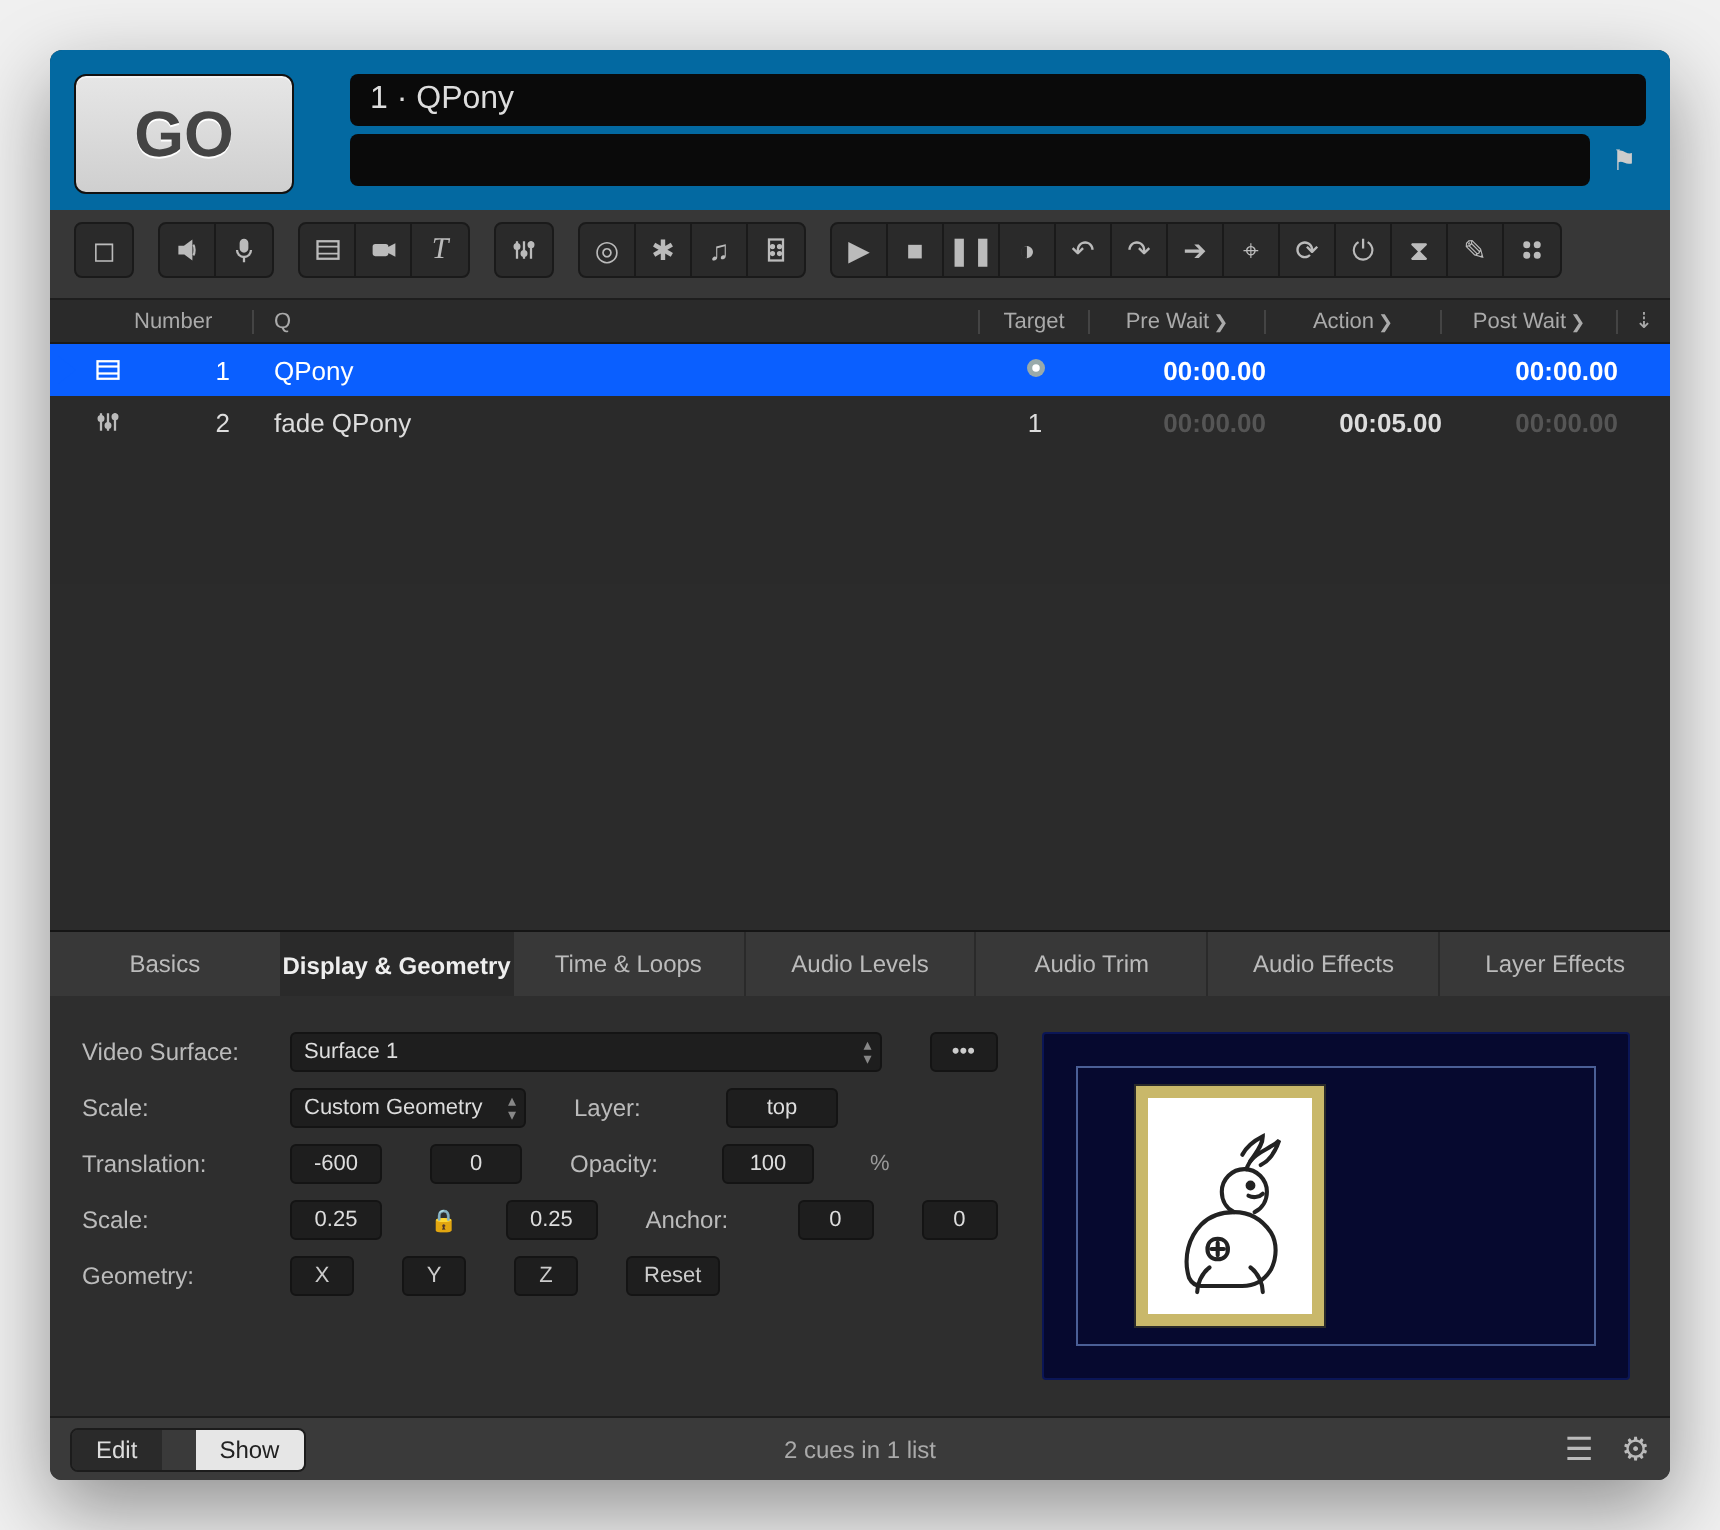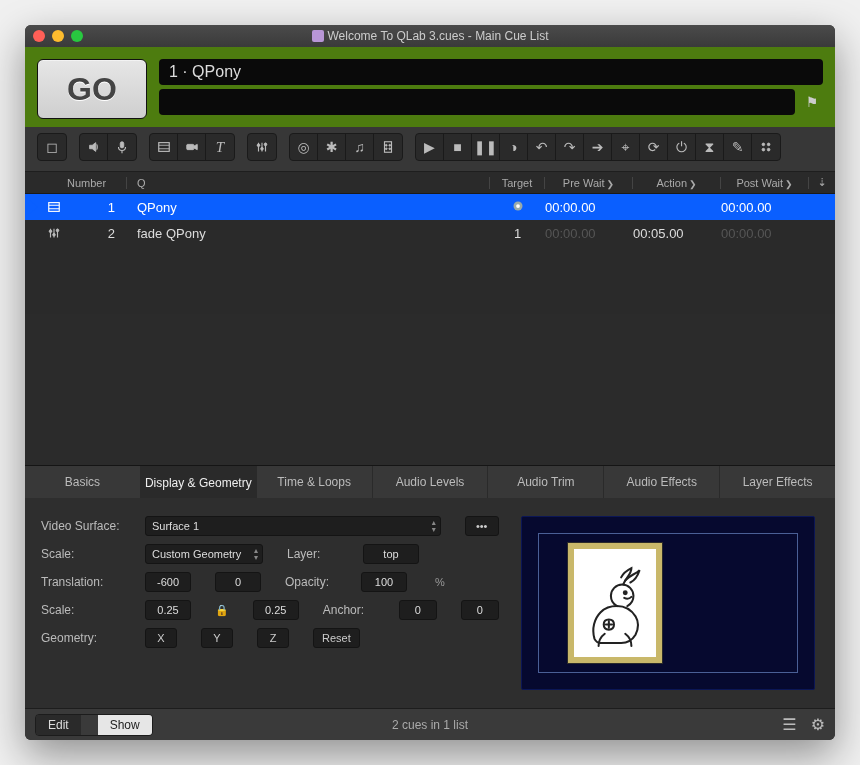--- a/index.html
+++ b/index.html
@@ -4,21 +4,21 @@
 <style>
   * { box-sizing: border-box; margin: 0; padding: 0; font-family: -apple-system, "Helvetica Neue", Arial, sans-serif; }
   body { background: #f0f0f0; width: 860px; height: 765px; padding: 25px; }
   .window { width: 810px; height: 715px; background: #333; border-radius: 6px; overflow: hidden; box-shadow: 0 15px 40px rgba(0,0,0,.4); display:flex; flex-direction:column;}
   .titlebar { height: 22px; background: linear-gradient(#4b4b4b,#3a3a3a); display:flex; align-items:center; padding:0 8px; position:relative;}
   .traffic { display:flex; gap:7px;}
   .tl { width:12px; height:12px; border-radius:50%; }
   .red{background:#ff5f57;} .yel{background:#febc2e;} .grn{background:#28c840;}
   .title { position:absolute; left:0; right:0; text-align:center; font-size:12px; color:#ccc; pointer-events:none;}
   .title .ficon{display:inline-block;width:12px;height:12px;background:#b896d6;border-radius:2px;vertical-align:-2px;margin-right:4px;}
-  .top-area{background:#4d7c0f;padding:12px 12px 8px;display:flex;gap:12px;align-items:stretch;justify-content:space-between;}
+  .top-area{background:#0369a1;padding:12px 12px 8px;display:flex;gap:28px;align-items:stretch;justify-content:space-between;}
   .go-btn{width:110px;height:60px;background:linear-gradient(#e6e6e6,#cfcfcf);border:1px solid #111;border-radius:6px;display:flex;align-items:center;justify-content:center;font-size:32px;font-weight:bold;color:#444;text-shadow:0 1px 0 #fff;box-shadow:inset 0 1px 0 rgba(255,255,255,.5);}
   .standby{flex:1;display:flex;flex-direction:column;gap:4px;}
   .standby-row{background:#0a0a0a;border-radius:4px;height:26px;display:flex;align-items:center;padding:0 10px;color:#ddd;font-size:16px;}
   .standby-row2{height:26px;display:flex;gap:6px;}
   .standby-notes{flex:1;background:#0a0a0a;border-radius:4px;}
   .flag-slot{width:22px;display:flex;align-items:center;justify-content:center;color:#ccc;font-size:14px;}
   .toolbar{background:#373737;padding:6px 12px 10px;display:flex;align-items:center;gap:12px;border-bottom:1px solid #1e1e1e;}
   .tb-group{display:flex;gap:0;background:#2a2a2a;border:1px solid #1a1a1a;border-radius:4px;overflow:hidden;}
   .tb-btn{width:28px;height:26px;display:flex;align-items:center;justify-content:center;color:#bbb;font-size:14px;border-right:1px solid #1a1a1a;cursor:pointer;}
   .tb-btn:last-child{border-right:none;}
@@ -33,30 +33,30 @@
   .ch-flag{width:26px;text-align:center;}
   .chev{font-size:9px;margin-left:2px;}
   .cue-list{background:#2a2a2a;min-height:120px;}
   .cue-row{height:26px;display:flex;align-items:center;font-size:13px;color:#ddd;}
   .cue-row.sel{background:#0a5fff;color:#fff;}
   .cr-play{width:16px;display:flex;align-items:center;justify-content:center;}
   .cr-icon{width:26px;display:flex;align-items:center;justify-content:center;}
   .cr-num{width:60px;text-align:right;padding-right:12px;}
   .cr-q{flex:1;padding-left:10px;}
   .cr-target{width:55px;text-align:center;}
-  .cr-time{width:88px;text-align:left;font-variant-numeric:tabular-nums;}
+  .cr-time{width:88px;text-align:right;font-variant-numeric:tabular-nums;font-weight:bold;}
   .dim{color:#555;}
   .cr-flag{width:26px;}
   .playarrow{width:0;height:0;border-top:7px solid transparent;border-bottom:7px solid transparent;border-left:9px solid #0a5fff;}
   .cue-spacer{flex:1;background:#2b2b2b;}
   .inspector{border-top:1px solid #151515;}
   .tabs{display:flex;background:#383838;height:32px;align-items:stretch;}
   .tab{flex:1;display:flex;align-items:center;justify-content:center;font-size:12px;color:#bbb;border-right:1px solid #2a2a2a;cursor:pointer;}
   .tab:last-child{border-right:none;}
-  .tab.active{background:#2a2a2a;color:#eee;border-top:2px solid #2a2a2a;}
+  .tab.active{background:#2a2a2a;color:#eee;border-top:2px solid #2a2a2a;font-weight:bold;}
   .insp-body{background:#2e2e2e;padding:14px 16px;display:flex;gap:22px;height:210px;}
   .form{flex:0 0 340px;font-size:12px;color:#bbb;}
   .frow{display:flex;align-items:center;height:28px;gap:24px;}
   .flabel{width:80px;text-align:left;}
   .flabel2{width:52px;text-align:left;}
   .sel-box{background:#1e1e1e;border:1px solid #141414;border-radius:3px;height:20px;display:flex;align-items:center;padding:0 6px;color:#ddd;font-size:11px;min-width:100px;position:relative;}
   .sel-box .dd{position:absolute;right:4px;font-size:8px;color:#888;line-height:7px;}
   .num-box{background:#1e1e1e;border:1px solid #141414;border-radius:3px;height:20px;width:46px;text-align:center;color:#ddd;font-size:11px;display:flex;align-items:center;justify-content:center;}
   .mini-btn{background:#1e1e1e;border:1px solid #141414;border-radius:3px;height:20px;padding:0 8px;color:#ccc;font-size:11px;display:flex;align-items:center;justify-content:center;cursor:pointer;}
   .dots-btn{width:34px;}
@@ -71,28 +71,20 @@
   .seg-btn{padding:3px 12px;font-size:12px;cursor:pointer;}
   .seg-btn.dark{background:#2a2a2a;color:#ddd;}
   .seg-btn.light{background:#e6e6e6;color:#222;}
   .foot-center{position:absolute;left:0;right:0;text-align:center;pointer-events:none;}
   .foot-right{margin-left:auto;display:flex;gap:14px;color:#bbb;font-size:16px;}
 </style>
 </head>
 <body>
 
 <div class="window">
-  <div class="titlebar">
-    <div class="traffic">
-      <div class="tl red"></div>
-      <div class="tl yel"></div>
-      <div class="tl grn"></div>
-    </div>
-    <div class="title"><span class="ficon"></span><span>Welcome To QLab 3.cues - Main Cue List</span></div>
-  </div>
 
   <div class="top-area">
     <div class="go-btn">GO</div>
     <div class="standby">
       <div class="standby-row">1 · QPony</div>
       <div class="standby-row2">
         <div class="standby-notes"></div>
         <div class="flag-slot">⚑</div>
       </div>
     </div>

